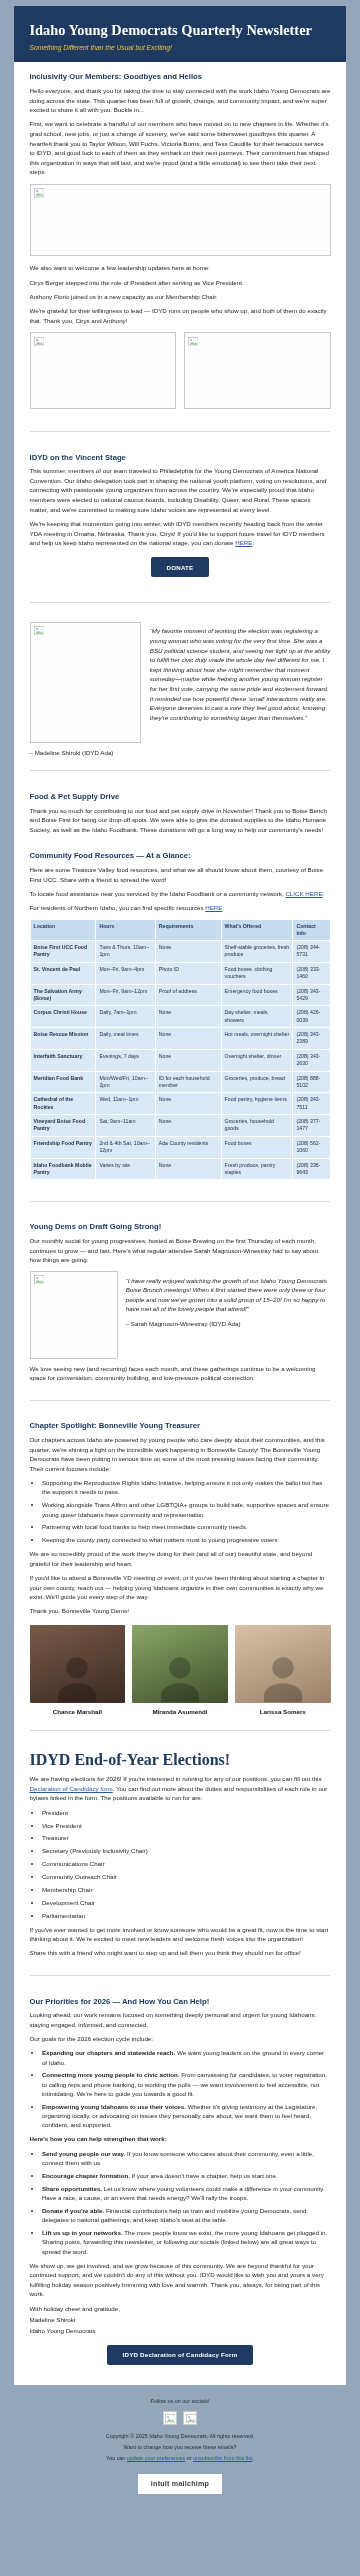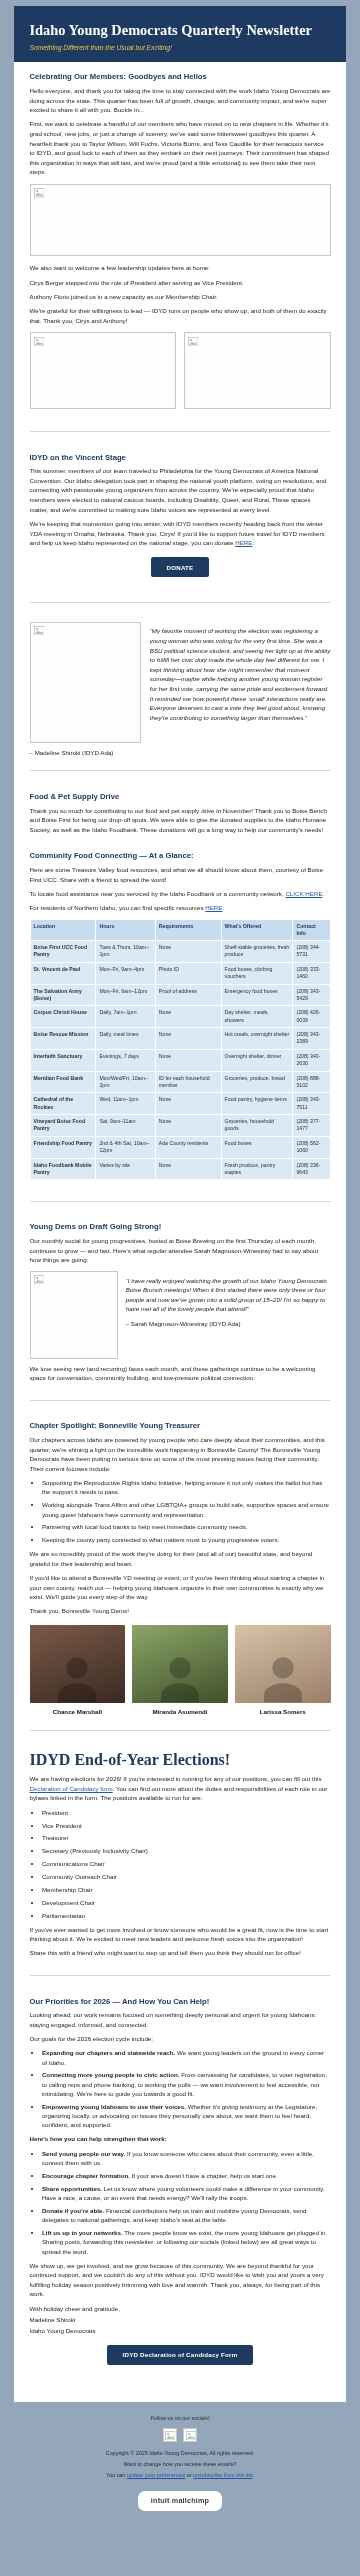--- a/index.html
+++ b/index.html
@@ -62,46 +62,46 @@
   .photos { display:flex; gap:7.2px; margin:9.3px 0 3.1px; }
   .photo-card { flex:1; }
   .photo { height:78px; border-radius:1px; position:relative; overflow:hidden; }
   .photo svg { position:absolute; bottom:-4.1px; left:50%; transform:translateX(-50%); }
   .photo.g1 { background:linear-gradient(160deg,#7a5a48,#3a2a22); }
   .photo.g2 { background:linear-gradient(160deg,#8aa667,#42502c); }
   .photo.g3 { background:linear-gradient(160deg,#d8c2a8,#9a8066); }
   .photo-name { text-align:center; font-weight:bold; font-size:6.2px; margin-top:4.6px; color:#111111; }
 
   .signoff p { margin:1.5px 0; }
-  .pad-bottom { padding-bottom:25px; }
+  .pad-bottom { padding-bottom:8px; }
 
   .footer { text-align:center; padding:9.3px 26px 3.1px; color:#1f2a33; }
   .footer p { font-size:5.4px; margin:2.6px 0; color:#1f2a33; }
   .footer .note { font-style:italic; }
   .soc { display:flex; gap:6.2px; justify-content:center; margin:5.2px 0 7.2px; }
   .soc .ph { width:14.4px; height:14.4px; }
   .soc .ph svg { top:2.1px; left:1.5px; }
-  .mc { display:inline-block; margin:8.2px 0 0; background:#ffffff; border-radius:7px;
+  .mc { display:inline-block; margin:8.2px 0 0; background:#ffffff; border-radius:0;
         padding:5.7px 12.4px; font-weight:bold; color:#3d3d3d; font-size:7.2px;
         letter-spacing:0.2px; }
 </style>
 </head>
 <body>
 
 <div class="outer">
   <div class="col">
     <div class="content">
 
       <div class="masthead">
         <h1>Idaho Young Democrats Quarterly Newsletter</h1>
         <div class="sub">Something Different than the Usual but Exciting!</div>
       </div>
 
       <div class="section">
-        <h2 class="sec">Celebrating Our Members: Goodbyes and Hellos</h2>
+        <h2 class="sec">Inclusivity Our Members: Goodbyes and Hellos</h2>
         <p>Hello everyone, and thank you for taking the time to stay connected with the work Idaho Young Democrats are doing across the state. This quarter has been full of growth, change, and community impact, and we're super excited to share it all with you. Buckle in...</p>
         <p>First, we want to celebrate a handful of our members who have moved on to new chapters in life. Whether it's grad school, new jobs, or just a change of scenery, we've said some bittersweet goodbyes this quarter. A heartfelt thank you to Taylor Wilson, Will Fuchs, Victoria Burns, and Tess Caudille for their tenacious service to IDYD, and good luck to each of them as they embark on their next journeys. Their commitment has shaped this organization in ways that will last, and we're proud (and a little emotional) to see them take their next steps.</p>
         <div class="ph ph-wide">
           <svg width="10.3" height="9.3" viewBox="0 0 20 18">
               <rect x="0.5" y="0.5" width="19" height="17" fill="#ffffff" stroke="#999999"></rect>
               <circle cx="6" cy="6" r="2" fill="#8db3d6"></circle>
               <path d="M2 15 L8 9 L12 13 L15 10 L18 15 Z" fill="#9cc29c"></path>
             </svg>
         </div>
         <p>We also want to welcome a few leadership updates here at home:</p>
@@ -158,21 +158,21 @@
       </div>
 
       <hr class="div">
 
       <div class="section">
         <h2 class="sec">Food &amp; Pet Supply Drive</h2>
         <p>Thank you so much for contributing to our food and pet supply drive in November! Thank you to Boise Bench and Boise First for being our drop-off spots. We were able to give the donated supplies to the Idaho Humane Society, as well as the Idaho Foodbank. These donations will go a long way to help our community's needs!</p>
       </div>
 
       <div class="section">
-        <h2 class="sec">Community Food Connecting — At a Glance:</h2>
+        <h2 class="sec">Community Food Resources — At a Glance:</h2>
         <p>Here are some Treasure Valley food resources, and what we all should know about them, courtesy of Boise First UCC. Share with a friend to spread the word!</p>
         <p><span>To locate food assistance near you serviced by the Idaho Foodbank or a community network, </span><a class="lnk">CLICK HERE</a><span>.</span></p>
         <p><span>For residents of Northern Idaho, you can find specific resources </span><a class="lnk">HERE</a><span>.</span></p>
 
         <table class="food">
           <thead>
             <tr>
               <th>Location</th>
               <th>Hours</th>
               <th>Requirements</th>

